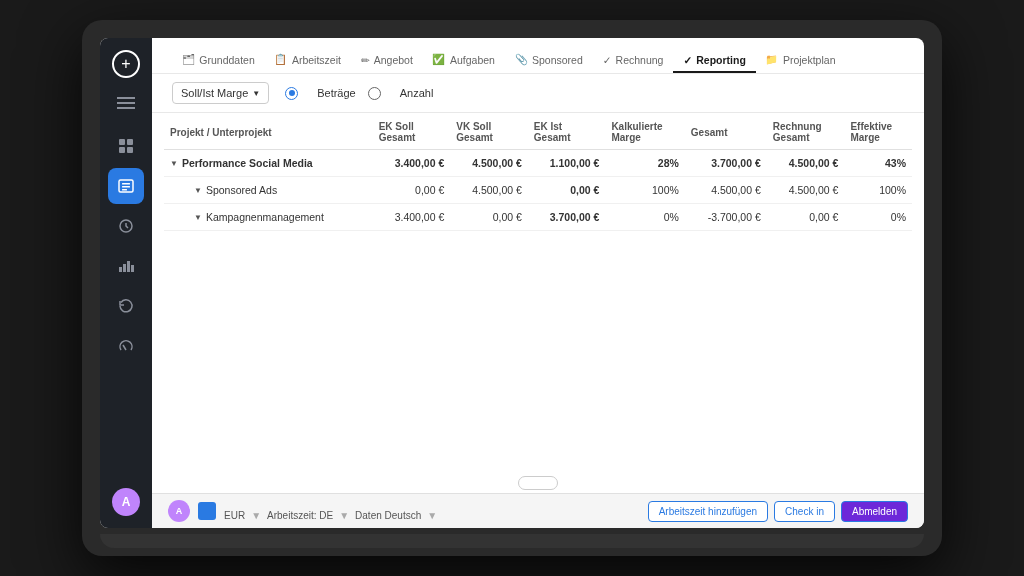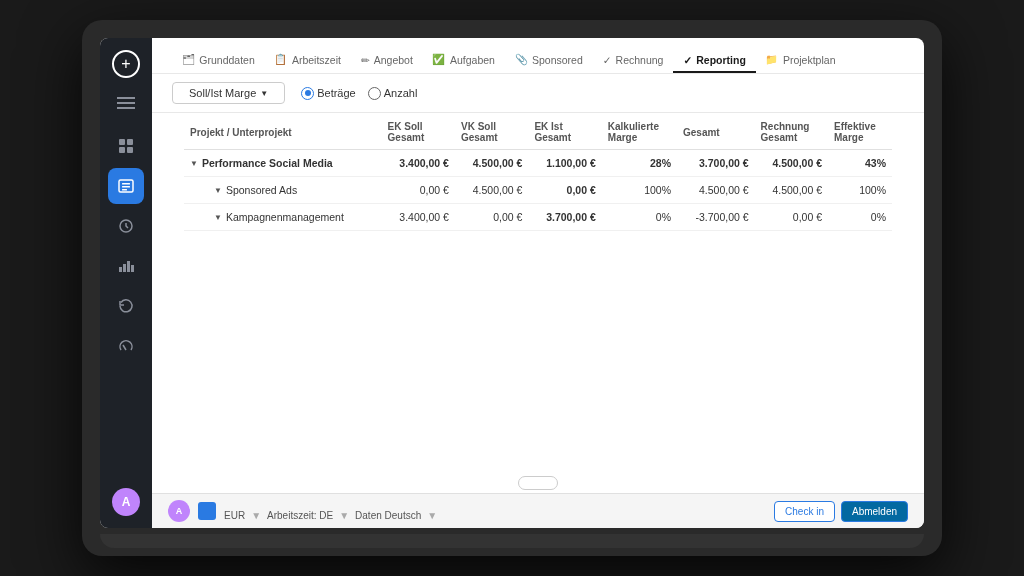--- a/index.html
+++ b/index.html
@@ -195,36 +195,36 @@
       border-bottom: 1px solid #e8e8e8;
     }
     .dropdown-btn {
       display: flex;
       align-items: center;
       gap: 4px;
       font-size: 11px;
       color: #333;
       border: 1px solid #ccc;
       border-radius: 4px;
-      padding: 4px 16px;
+      padding: 4px 8px;
       cursor: pointer;
       background: #fff;
     }
     .dropdown-btn .chevron {
       font-size: 8px;
     }
     .radio-group {
       display: flex;
       align-items: center;
       gap: 12px;
     }
     .radio-option {
       display: flex;
       align-items: center;
-      gap: 3px;
+      gap: 19px;
       font-size: 11px;
       color: #333;
       cursor: pointer;
     }
     .radio-circle {
       width: 13px;
       height: 13px;
       border-radius: 50%;
       border: 1.5px solid #666;
       display: flex;
@@ -239,21 +239,21 @@
       width: 6px;
       height: 6px;
       border-radius: 50%;
       background: #2a7ae2;
     }
 
     
     .table-container {
       flex: 1;
       overflow-y: auto;
-      padding: 0 32px;
+      padding: 0 12px;
     }
     table {
       width: 100%;
       border-collapse: collapse;
       font-size: 10.5px;
     }
     thead tr {
       border-bottom: 1px solid #e0e0e0;
     }
     thead th {
@@ -342,21 +342,21 @@
     .footer-btn {
       padding: 4px 10px;
       border-radius: 4px;
       font-size: 10px;
       cursor: pointer;
       border: 1px solid #ccc;
       background: #fff;
       color: #333;
     }
     .footer-btn.primary {
-      background: #0369a1;
+      background: #6d28d9;
       color: #fff;
       border-color: #2a7ae2;
     }
     .footer-btn.outline {
       border-color: #2a7ae2;
       color: #2a7ae2;
       background: #fff;
     }
     .scroll-indicator {
       display: flex;
@@ -573,20 +573,21 @@
           <div class="footer-nav">
             <span>EUR</span>
             <span class="separator">▼</span>
             <span>Arbeitszeit: DE</span>
             <span class="separator">▼</span>
             <span>Daten Deutsch</span>
             <span class="separator">▼</span>
           </div>
         </div>
         <div class="footer-right">
+          <button class="footer-btn outline">Arbeitszeit hinzufügen</button>
           <button class="footer-btn outline">Check in</button>
           <button class="footer-btn primary">Abmelden</button>
         </div>
       </div>
     </div>
   </div>
   <div class="laptop-base"></div>
 </div>
 
 </body></html>

